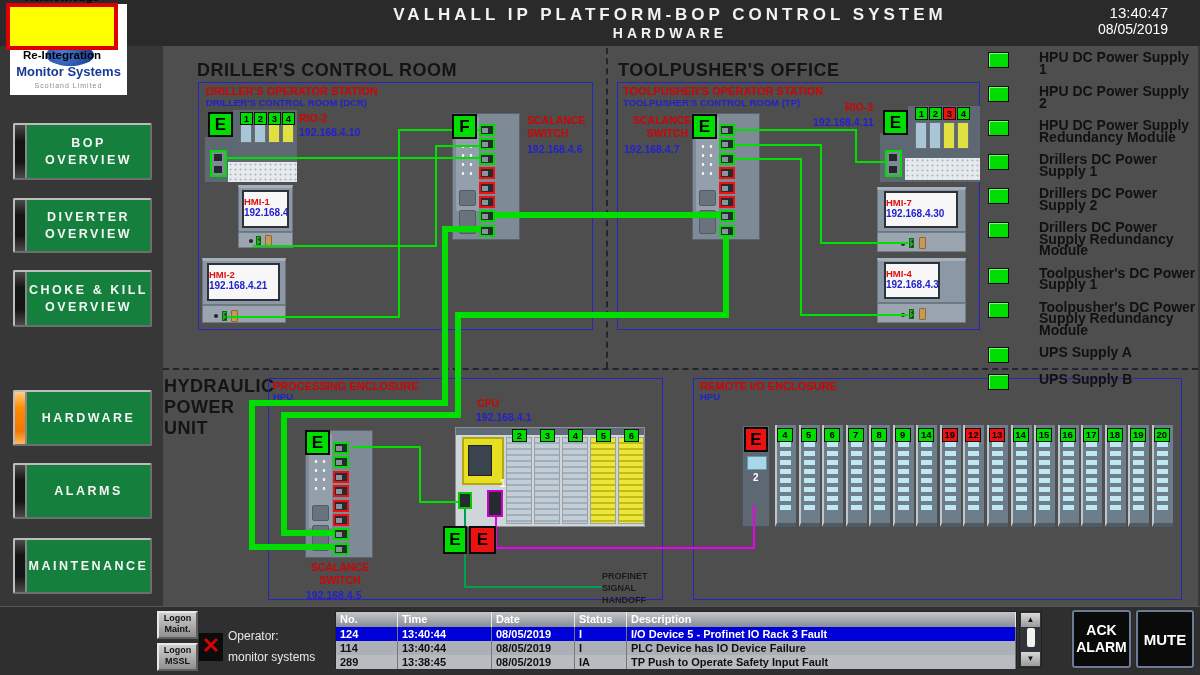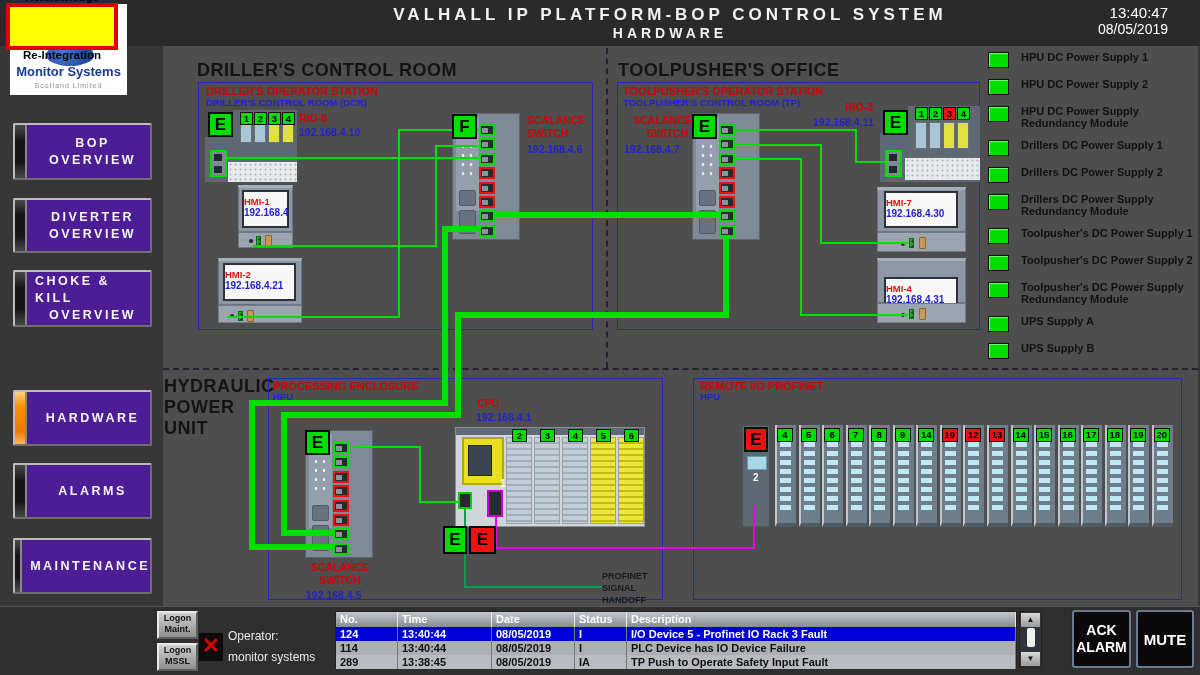--- a/index.html
+++ b/index.html
@@ -25,43 +25,43 @@
                  border:4px solid transparent; border-top-color:#cc1515; transform:rotate(-10deg); }
   #brand    { position:absolute; left:0; top:60px; width:117px; text-align:center;
               color:#173a93; font-size:13px; font-weight:bold; }
   #brandsub { position:absolute; left:0; top:78px; width:117px; text-align:center;
               color:#8a8a8a; font-size:7px; letter-spacing:1px; }
   #ackbtn { position:absolute; left:6px; top:3px; width:112px; height:47px; background:#ffff00;
             border:4px solid #dd0000; color:#000; font-size:11.5px; font-weight:bold;
             display:flex; flex-direction:column; align-items:center; justify-content:center; line-height:15px;gap:43px; }
 
   
-  .navbtn { position:absolute; left:13px; width:139px; background:#4c1d95;
+  .navbtn { position:absolute; left:13px; width:139px; background:#15803d;
             border:2px solid; border-color:#bcbcbc #6e6e6e #6e6e6e #bcbcbc; border-radius:2px;
-            display:flex; cursor:pointer;gap:8px; }
+            display:flex; cursor:pointer; }
   .navbtn .strip { width:12px; height:100%; background:linear-gradient(#4a4a4a,#151515 30%,#151515 70%,#4a4a4a); border-right:2px solid #888; }
   .navbtn .strip.on { background:linear-gradient(#ffd080,#ff8c00 30%,#f07800 75%,#ffb860); }
   .navbtn .lbl { flex:1; display:flex; flex-direction:column; align-items:center; justify-content:center;
                  color:#f5f5f5; font-size:12.5px; font-weight:bold; letter-spacing:2.5px; line-height:17px; }
 
   
   #panel { position:absolute; left:163px; top:46px; width:1035px; height:561px; background:#4e4e4e; }
   .sechdr { position:absolute; color:#141414; font-size:18px; font-weight:bold; letter-spacing:0.5px; }
   .bluebox { position:absolute; border:1px solid #2525c0; }
   .red-title  { position:absolute; color:#cc0505; font-size:11px; font-weight:bold; }
   .blue-title { position:absolute; color:#2222cc; font-size:9.5px; font-weight:bold; }
   .dash-v { position:absolute; border-left:2px dashed #242430; }
   .dash-h { position:absolute; border-top:2px dashed #242430; }
 
   
   #legend { position:absolute; left:988px; top:52px; width:208px; }
   .leg-row { display:flex; margin-bottom:11px; min-height:16px; }
   .leg-sq  { width:21px; height:16px; background:#00dd00; border:1px solid #0c0c0c; flex-shrink:0;
              box-shadow:inset 1px 1px 0 #70ff70; }
-  .leg-lbl { padding-left:12px; color:#111; font-size:11px; font-weight:bold; line-height:11.5px; }
+  .leg-lbl { padding-left:30px; color:#111; font-size:14px; font-weight:bold; line-height:11.5px; }
 
   
   .ebadge { position:absolute; width:25px; height:25px; background:#00dd00; border:2px solid #0a0a0a;
             color:#000; font-size:17px; font-weight:bold; text-align:center; line-height:21px; z-index:60; }
   .ebadge.red { background:#ee1111; }
   .slotb { position:absolute; width:13px; height:13px; background:#00dd00; border:1px solid #111;
            color:#000; font-size:9.5px; font-weight:bold; text-align:center; line-height:11px; z-index:60; }
   .slotb.red { background:#ee1111; }
   .ports { position:absolute; display:flex; flex-direction:column; gap:2.4px; z-index:60; }
   .port { width:16px; height:12px; background:#262b30; border:2px solid; position:relative; }
@@ -240,21 +240,21 @@
   <div class="bluebox" style="left:617px; top:82px;  width:363px; height:248px;"></div>
   <div class="bluebox" style="left:268px; top:378px; width:395px; height:222px;"></div>
   <div class="bluebox" style="left:693px; top:378px; width:489px; height:222px;"></div>
 
   <div class="red-title" style="left:206px; top:85px;">DRILLER'S OPERATOR STATION</div>
   <div class="blue-title" style="left:206px; top:97px;">DRILLER'S CONTROL ROOM (DCR)</div>
   <div class="red-title" style="left:623px; top:85px;">TOOLPUSHER'S OPERATOR STATION</div>
   <div class="blue-title" style="left:623px; top:97px;">TOOLPUSHER'S CONTROL ROOM (TP)</div>
   <div class="red-title" style="left:273px; top:380px;">PROCESSING ENCLOSURE</div>
   <div class="blue-title" style="left:273px; top:391px;">HPU</div>
-  <div class="red-title" style="left:700px; top:380px;">REMOTE I/O PROFINET</div>
+  <div class="red-title" style="left:700px; top:380px;">REMOTE I/O ENCLOSURE</div>
   <div class="blue-title" style="left:700px; top:391px;">HPU</div>
 
   <div id="legend">
       <div class="leg-row">
         <div class="leg-sq"></div>
         <div class="leg-lbl">HPU DC Power Supply 1</div>
       </div>
       <div class="leg-row">
         <div class="leg-sq"></div>
         <div class="leg-lbl">HPU DC Power Supply 2</div>
@@ -271,24 +271,20 @@
         <div class="leg-sq"></div>
         <div class="leg-lbl">Drillers DC Power Supply 2</div>
       </div>
       <div class="leg-row">
         <div class="leg-sq"></div>
         <div class="leg-lbl">Drillers DC Power Supply Redundancy Module</div>
       </div>
       <div class="leg-row">
         <div class="leg-sq"></div>
         <div class="leg-lbl">Toolpusher's DC Power Supply 1</div>
-      </div>
-      <div class="leg-row">
-        <div class="leg-sq"></div>
-        <div class="leg-lbl">Toolpusher's DC Power Supply 2</div>
       </div>
       <div class="leg-row">
         <div class="leg-sq"></div>
         <div class="leg-lbl">Toolpusher's DC Power Supply Redundancy Module</div>
       </div>
       <div class="leg-row">
         <div class="leg-sq"></div>
         <div class="leg-lbl">UPS Supply A</div>
       </div>
       <div class="leg-row">
@@ -346,35 +342,35 @@
       <div class="rio-mod yel" style="left: 42px; top: 0px;"></div>
     </div>
   <div id="rio2-slots" class="abs" style="left:240px; top:112px;">
       <div class="slotb " style="left: 0px; top: 0px;">1</div>
       <div class="slotb " style="left: 14px; top: 0px;">2</div>
       <div class="slotb " style="left: 28px; top: 0px;">3</div>
       <div class="slotb " style="left: 42px; top: 0px;">4</div>
     </div>
   <div class="ebadge" style="left:208px; top:112px;">E</div>
   <div class="rio-pbox" style="left:210px; top:150px;"></div>
-  <div class="dev-name" style="left:299px; top:112px;">RIO-8</div>
+  <div class="dev-name" style="left:299px; top:112px;">RIO-2</div>
   <div class="dev-ip" style="left:299px; top:126px;">192.168.4.10</div>
 
   <div class="hmi" style="left:238px; top:185px; width:55px; height:63px;">
     <div class="bezel" style="height:47px;"></div>
     <div class="scr" style="left:4px; top:5px; width:47px; height:38px;">
       <div class="nm">HMI-1</div>
       <div class="ip">192.168.4.20</div>
     </div>
     <div class="base" style="top:47px; height:16px;"></div>
     <div class="conn-dot" style="left:11px; top:54px;"></div>
     <div class="conn-grn" style="left:18px; top:51px;"></div>
     <div class="conn-tan" style="left:27px; top:50px;"></div>
   </div>
-  <div class="hmi" style="left:218px; top:258px; width:84px; height:72px;">
+  <div class="hmi" style="left:202px; top:258px; width:84px; height:72px;">
     <div class="bezel" style="height:47px;"></div>
     <div class="scr" style="left:5px; top:5px; width:73px; height:38px;">
       <div class="nm">HMI-2</div>
       <div class="ip">192.168.4.21</div>
     </div>
     <div class="base" style="top:47px; height:18px;"></div>
     <div class="conn-dot" style="left:12px; top:56px;"></div>
     <div class="conn-grn" style="left:20px; top:53px;"></div>
     <div class="conn-tan" style="left:29px; top:52px;"></div>
   </div>
@@ -445,21 +441,21 @@
       <div class="nm">HMI-7</div>
       <div class="ip">192.168.4.30</div>
     </div>
     <div class="base" style="top:45px; height:20px;"></div>
     <div class="conn-dot" style="left:24px; top:55px;"></div>
     <div class="conn-grn" style="left:32px; top:51px;"></div>
     <div class="conn-tan" style="left:42px; top:50px;"></div>
   </div>
   <div class="hmi" style="left:877px; top:258px; width:89px; height:65px;">
     <div class="bezel" style="height:45px;"></div>
-    <div class="scr" style="left:7px; top:19px; width:74px; height:37px;">
+    <div class="scr" style="left:7px; top:4px; width:56px; height:37px;">
       <div class="nm">HMI-4</div>
       <div class="ip">192.168.4.31</div>
     </div>
     <div class="base" style="top:45px; height:20px;"></div>
     <div class="conn-dot" style="left:24px; top:55px;"></div>
     <div class="conn-grn" style="left:32px; top:51px;"></div>
     <div class="conn-tan" style="left:42px; top:50px;"></div>
   </div>
 
   <div class="switch" style="left:305px; top:430px; height:128px;">

